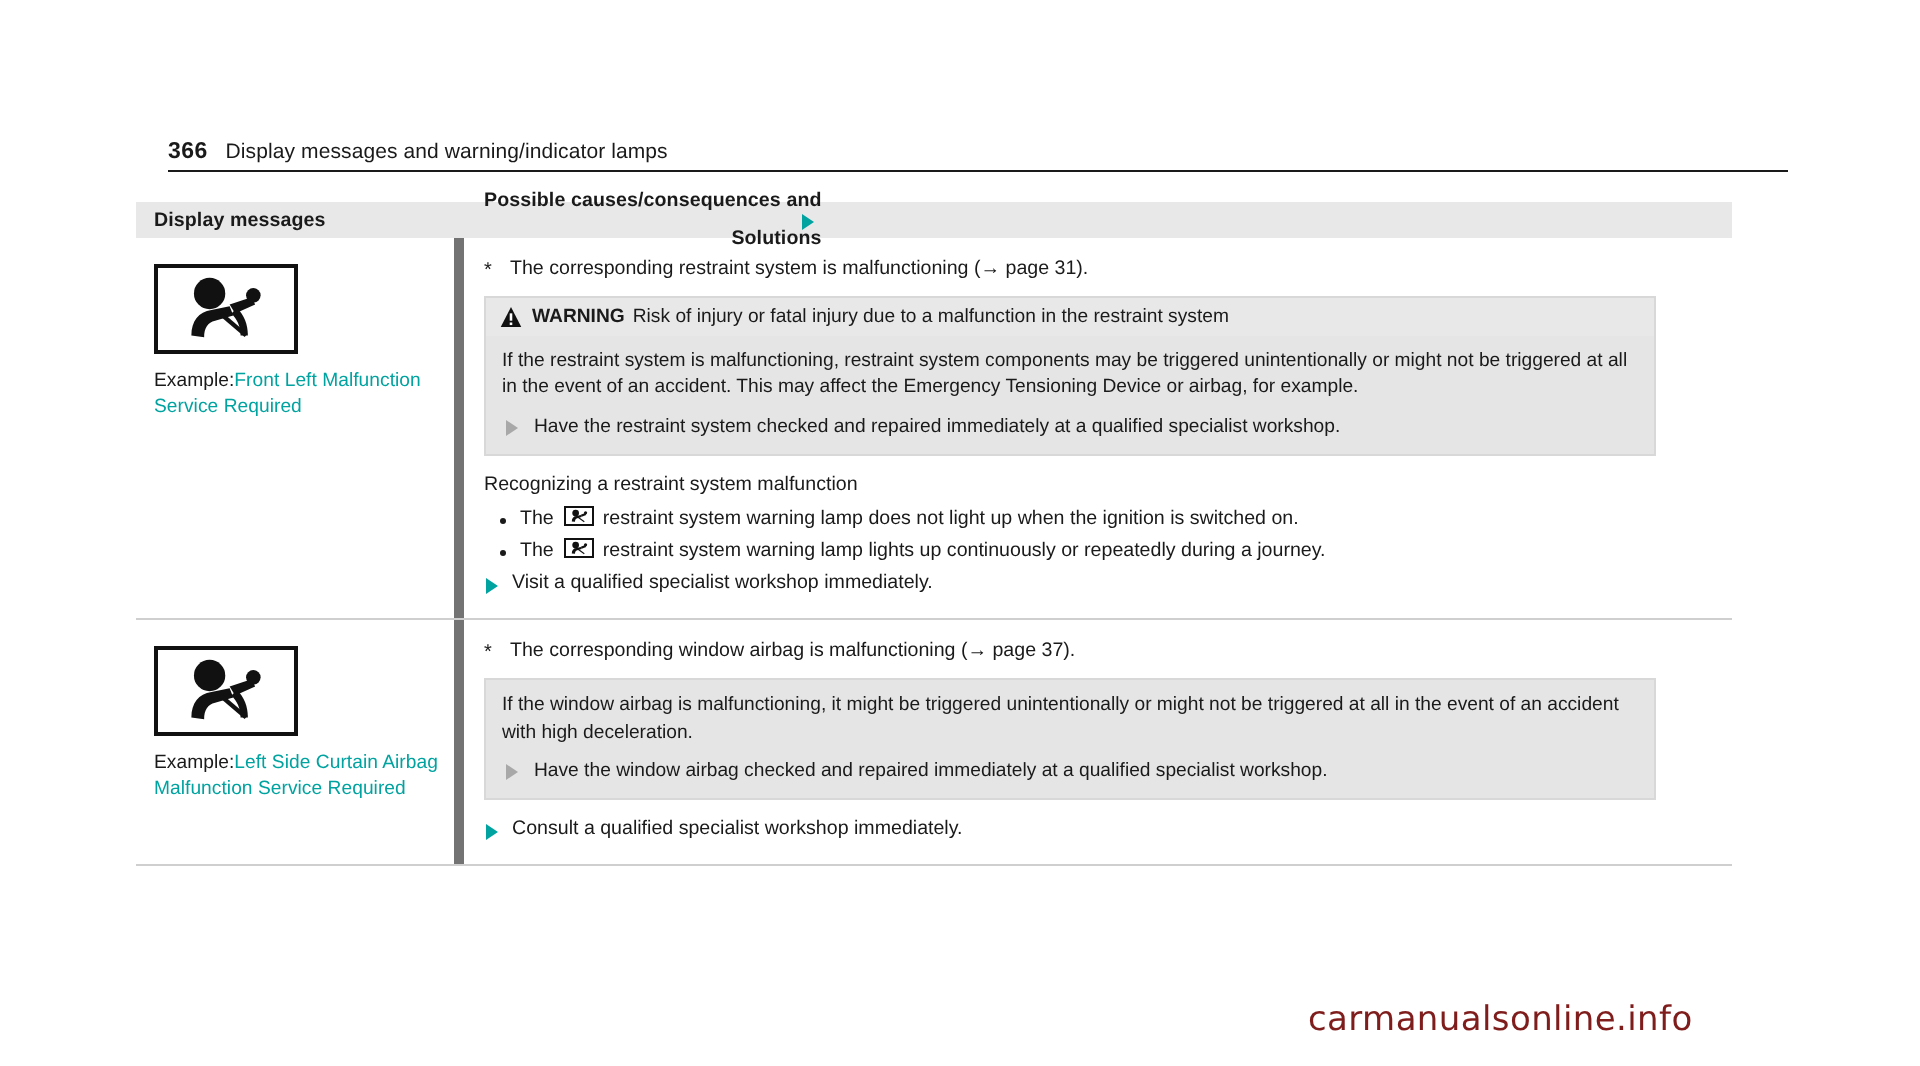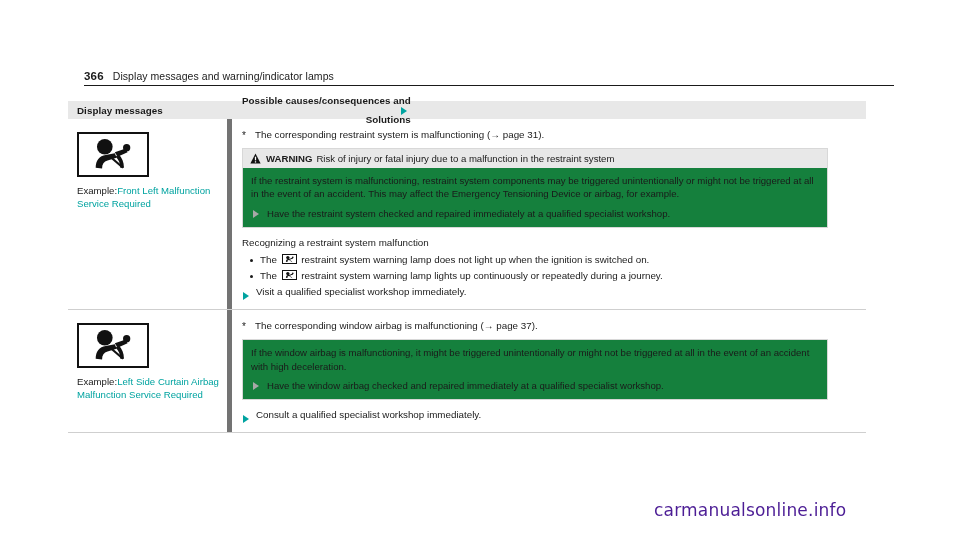--- a/index.html
+++ b/index.html
@@ -130,21 +130,21 @@
   .ast-line .ast {
     position: absolute;
     left: 0; top: 1px;
     font-size: 10px;
   }
 
   .warnbox {
     border: 1px solid #d8d8d8;
     width: 586px;
     box-sizing: border-box;
-    background: #15803d;
+    background: #e5e5e5;
     margin-bottom: 8px;
   }
   .warnbox-head {
     background: #e8e8e8;
     padding: 3px 7px 3px 7px;
     display: flex;
     align-items: flex-start;
     font-size: 9.6px;
     line-height: 13px;
   }
@@ -198,34 +198,34 @@
     border: 1px solid #111;
     box-sizing: border-box;
     vertical-align: -1px;
     margin: 0 2px;
     background: #fff;
   }
   .inline-lamp svg { display: block; width: 100%; height: 100%; }
 
   .teal-action {
     display: flex;
-    align-items: flex-end;
+    align-items: flex-start;
     font-size: 9.8px;
     line-height: 14px;
     margin-top: 1px;
   }
   .teal-action .tri-teal { margin: 3px 7px 0 1px; flex: none; }
 
   
   .watermark {
     position: absolute;
     left: 654px;
     top: 500px;
     font-size: 17px;
-    color: #4c1d95;
+    color: #7f1d1d;
     letter-spacing: .2px;
     font-family: "DejaVu Sans", sans-serif;
   }
 </style>
 </head>
 <body>
 
 <div class="running-head">
   <span class="page-num">366</span>
   <span class="head-title">Display messages and warning/indicator lamps</span>

